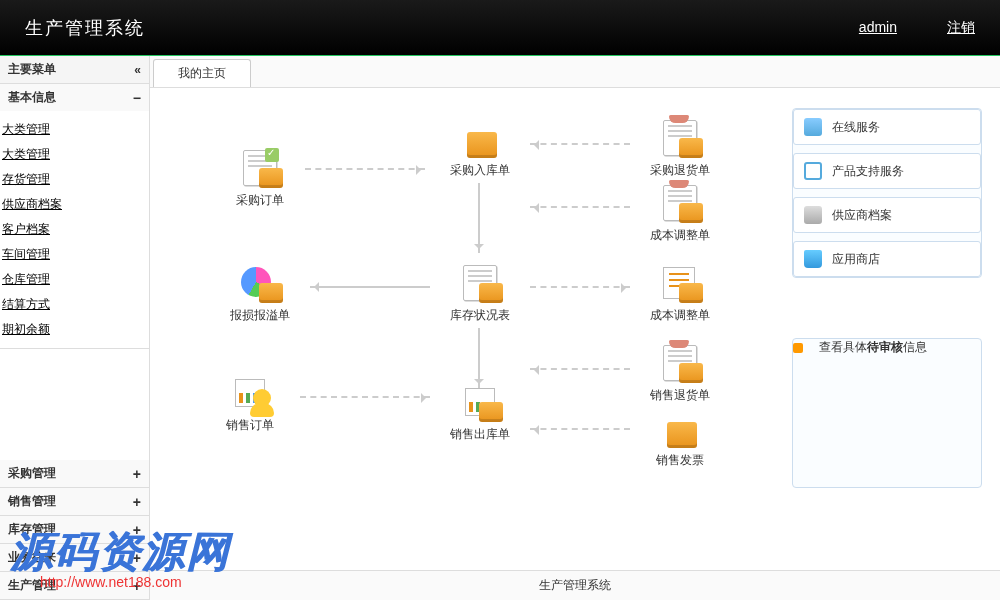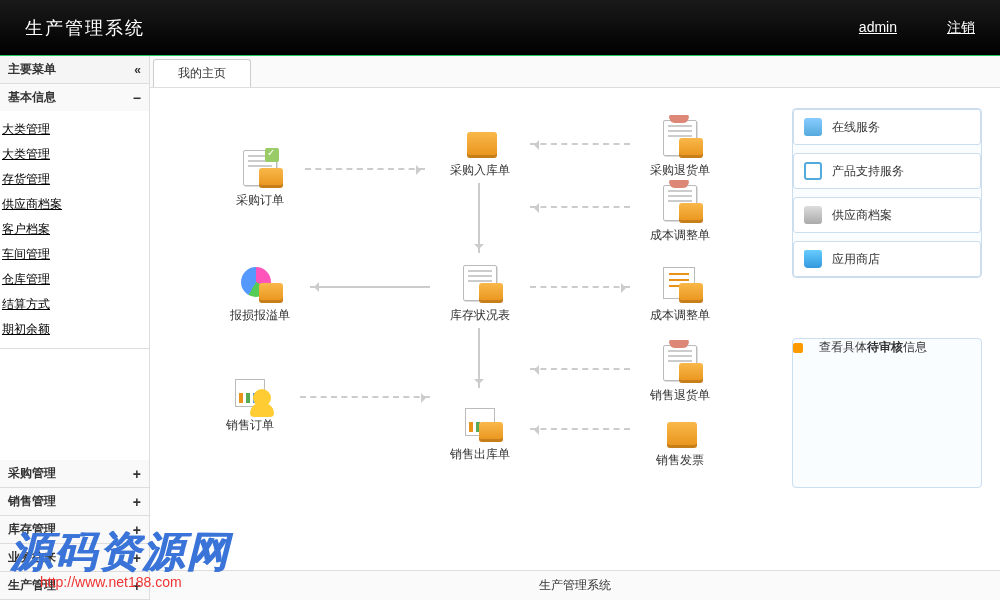--- a/index.html
+++ b/index.html
@@ -215,21 +215,21 @@
           <span class="label">成本调整单</span>
         </div>
 
         <div class="node" style="left:60px; top:285px;">
           <div class="icon-box">
               <div class="ic-chart"></div>
               <div class="ic-person"></div>
             </div>
           <span class="label">销售订单</span>
         </div>
-        <div class="node" style="left:290px; top:314px;">
+        <div class="node" style="left:290px; top:294px;">
           <div class="icon-box">
               <div class="ic-chart"></div>
               <div class="ic-box-orange"></div>
             </div>
           <span class="label">销售出库单</span>
         </div>
         <div class="node" style="left:490px; top:255px;">
           <div class="icon-box">
               <div class="ic-doc"></div>
               <div class="ic-clip"></div>

